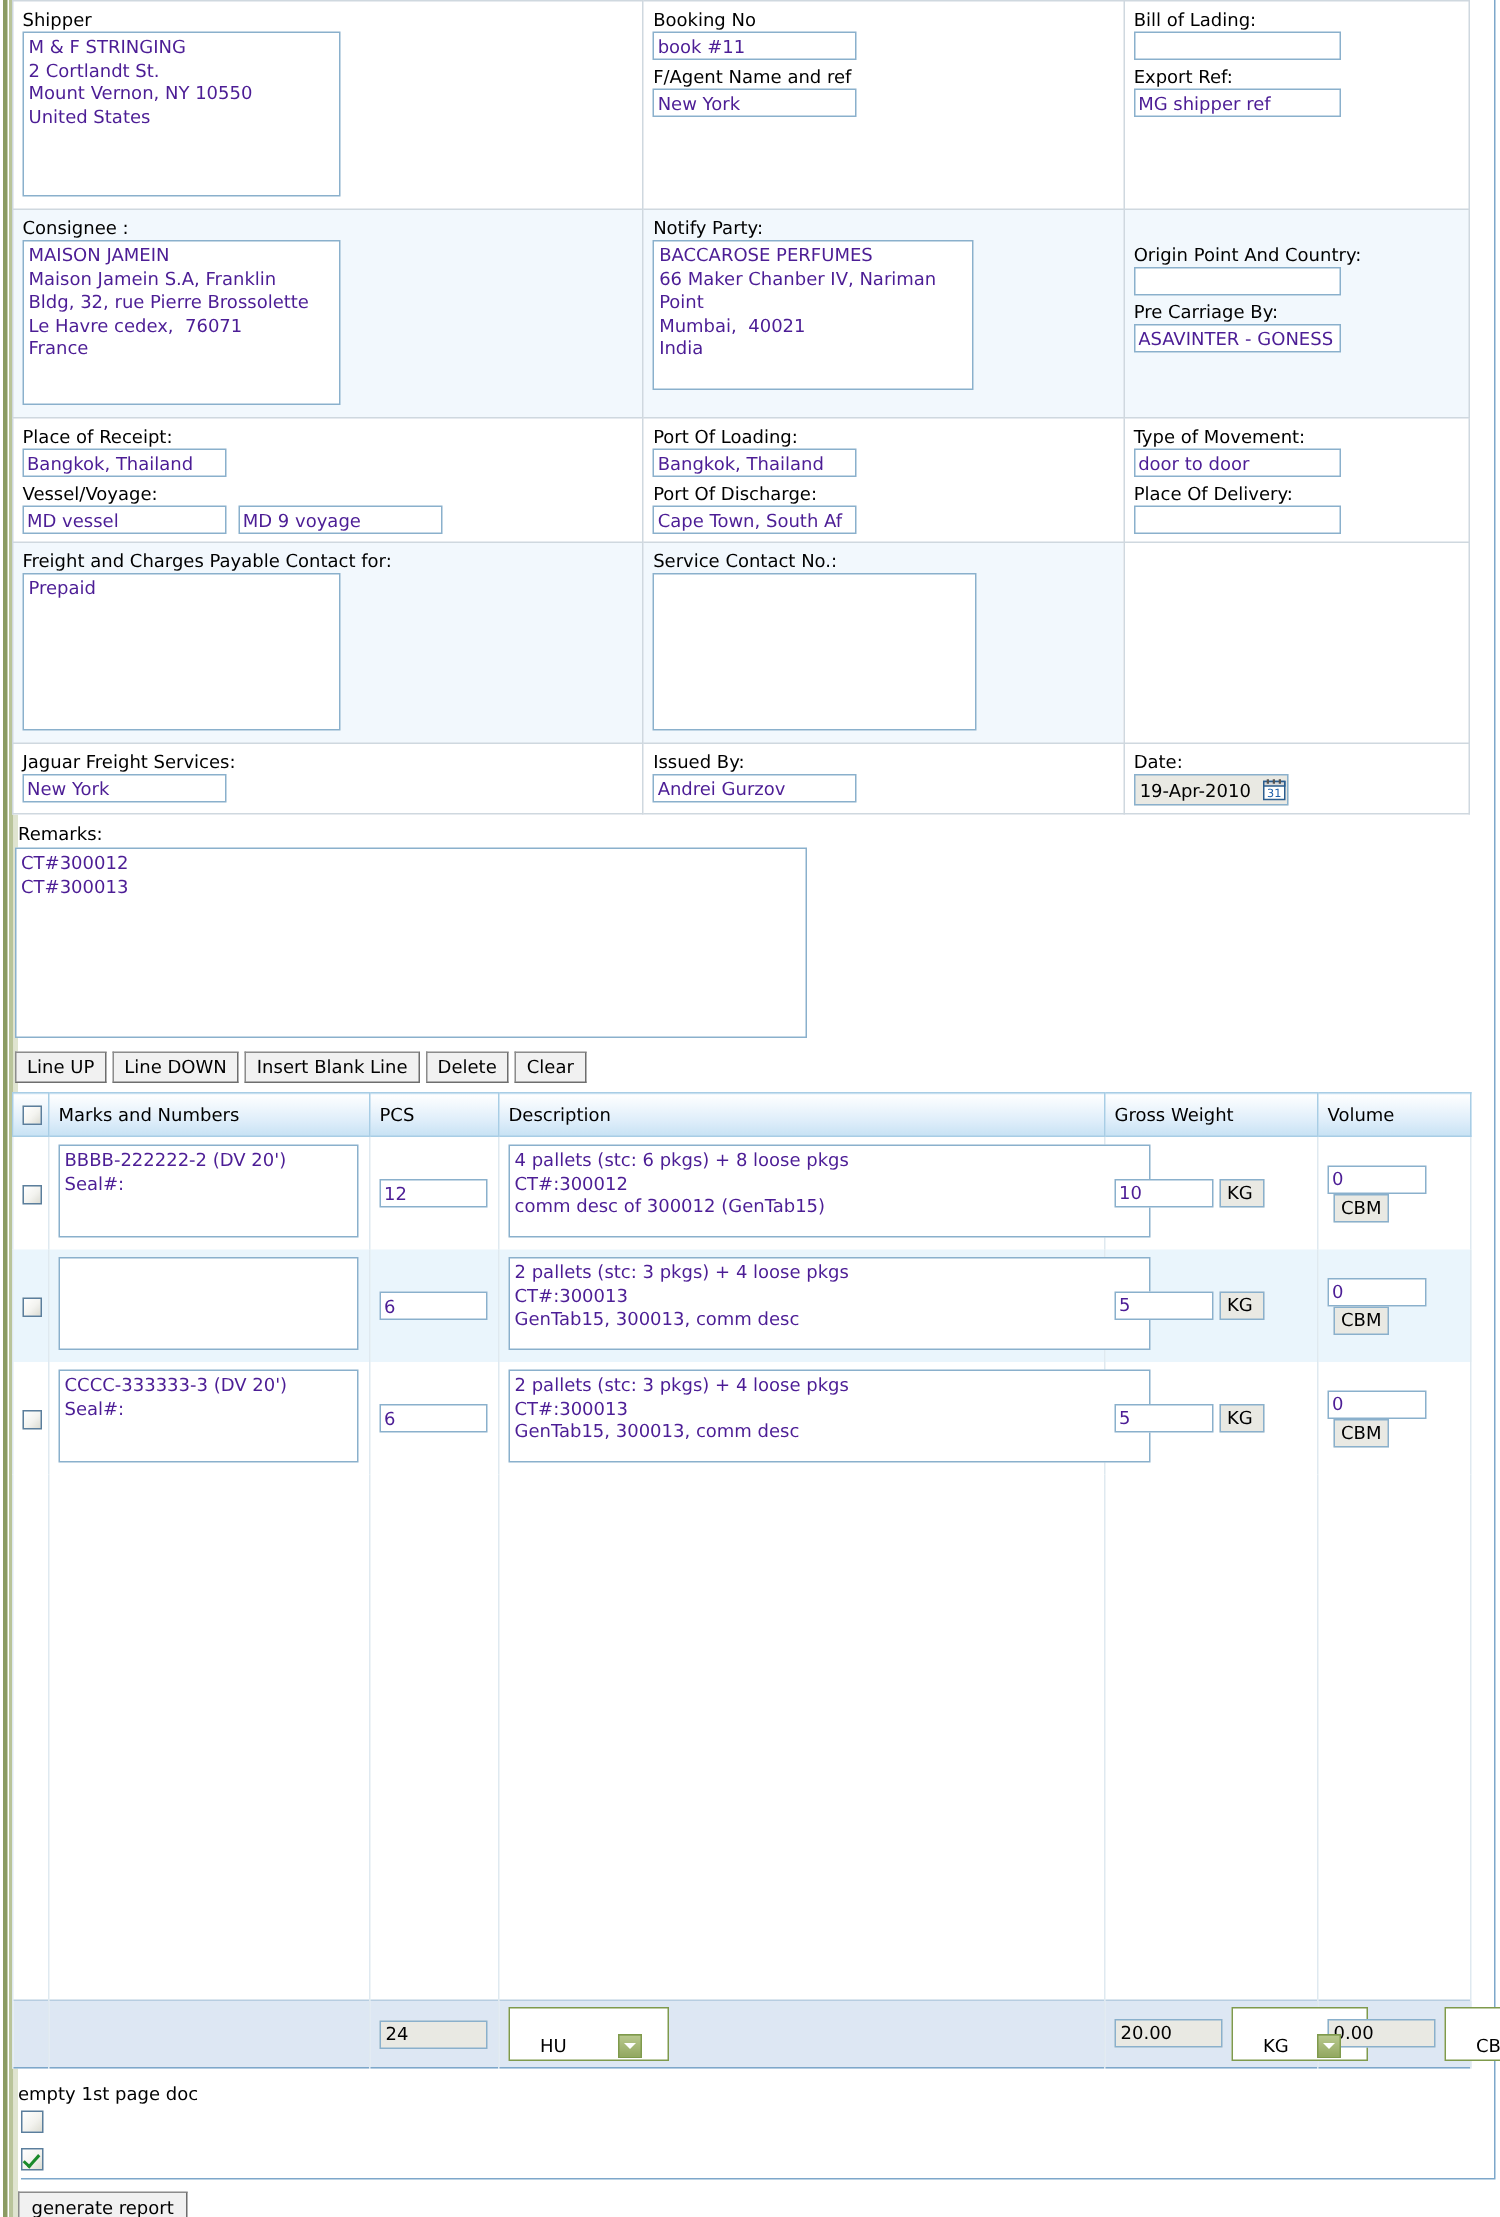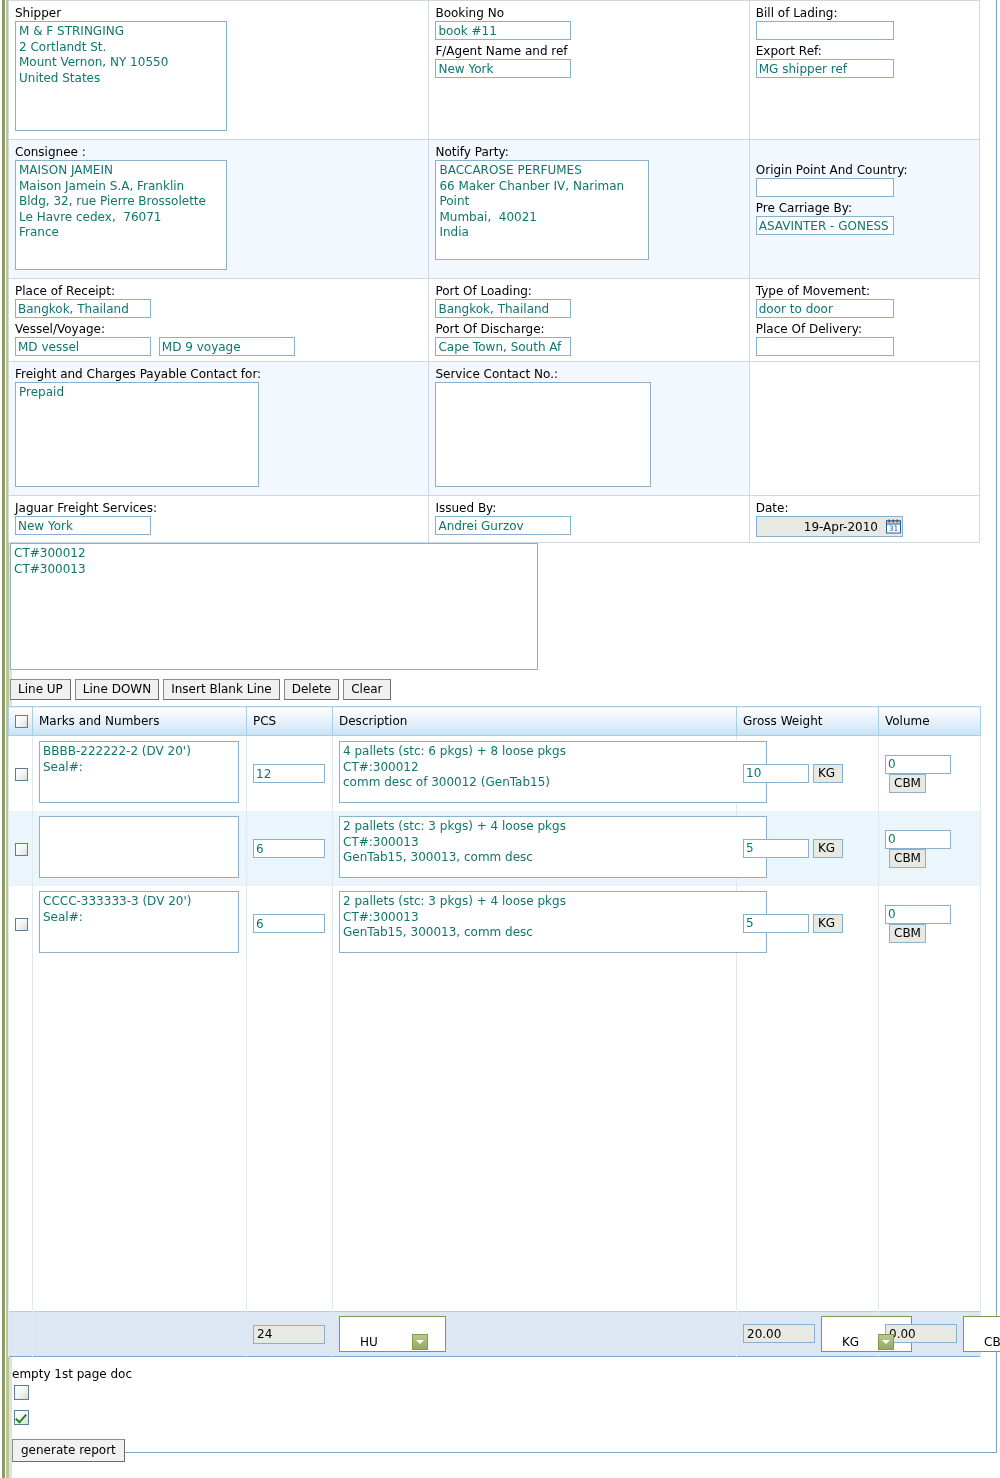--- a/index.html
+++ b/index.html
@@ -57,61 +57,60 @@
     display: block;
     font-size: 12px;
     line-height: 16px;
     color: #000;
     white-space: nowrap;
   }
 
   input.tx, textarea.ta {
     font-family: "DejaVu Sans", "Liberation Sans", sans-serif;
     font-size: 12px;
-    color: #0f766e;
+    color: #4c1d95;
     border: 1px solid #8ab0cc;
     background: #ffffff;
     padding: 1px 2px;
     box-sizing: border-box;
     line-height: 15px;
   }
   textarea.ta {
     resize: none;
     overflow: hidden;
     line-height: 15.6px;
     padding: 2px 3px;
   }
 
   .w-addr  { width: 212px; height: 110px; }
   .w-notif { width: 214px; height: 100px; }
   .w-in    { width: 136px; height: 19px; }
   .w-in2   { width: 138px; height: 19px; }
   .w-med   { width: 136px; height: 19px; }
   .w-vessel{ width: 136px; height: 19px; }
-  .w-freight { width: 244px; height: 105px; }
+  .w-freight { width: 212px; height: 105px; }
   .w-service { width: 216px; height: 105px; }
 
   
   .datebox {
     display: inline-block;
     border: 1px solid #8ab0cc;
     background: #e9e9e3;
     box-sizing: border-box;
     height: 21px;
     vertical-align: top;
   }
   .datebox .dv {
     display: inline-block;
     padding: 2px 4px 0 3px;
     font-size: 12px;
     line-height: 17px;
     width: 84px;
     box-sizing: border-box;
     vertical-align: top;
-    margin-left: 44px;
   }
   .calicon {
     display: inline-block;
     width: 17px;
     height: 17px;
     vertical-align: top;
     margin-top: 1px;
     position: relative;
   }
 
@@ -421,20 +420,21 @@
                 <text x="8.5" y="13.4" font-size="7.5" font-family="DejaVu Sans, sans-serif" fill="#1f5fa8" text-anchor="middle">31</text>
               </svg>
             </span>
           </span>
         </td>
       </tr>
     </tbody>
       </table>
 
     
+    <div class="remarks-lbl">Remarks:</div>
     <textarea class="ta remarks-ta" spellcheck="false" style="">CT#300012
 CT#300013</textarea>
 
     
     <div class="btnbar">
       <button class="btn">Line UP</button><button class="btn">Line DOWN</button><button class="btn">Insert Blank Line</button><button class="btn">Delete</button><button class="btn">Clear</button>
     </div>
 
     
     <table class="cargo">

